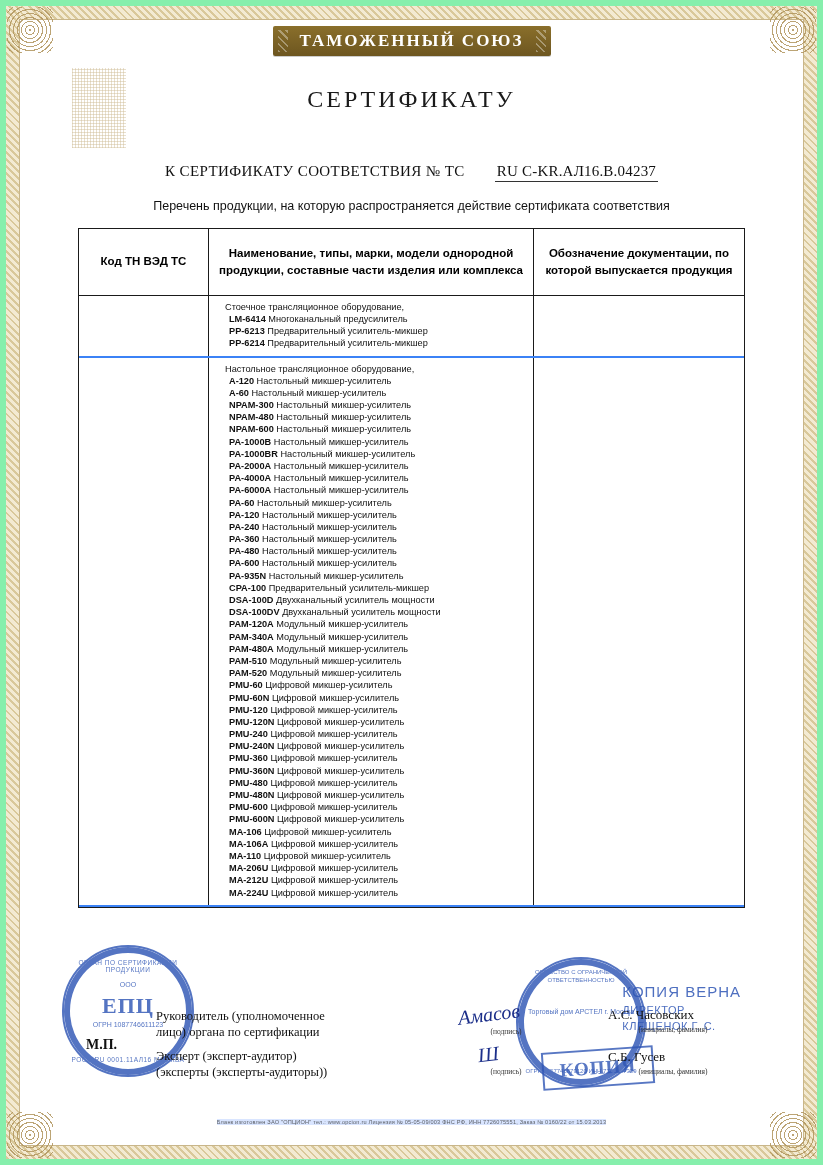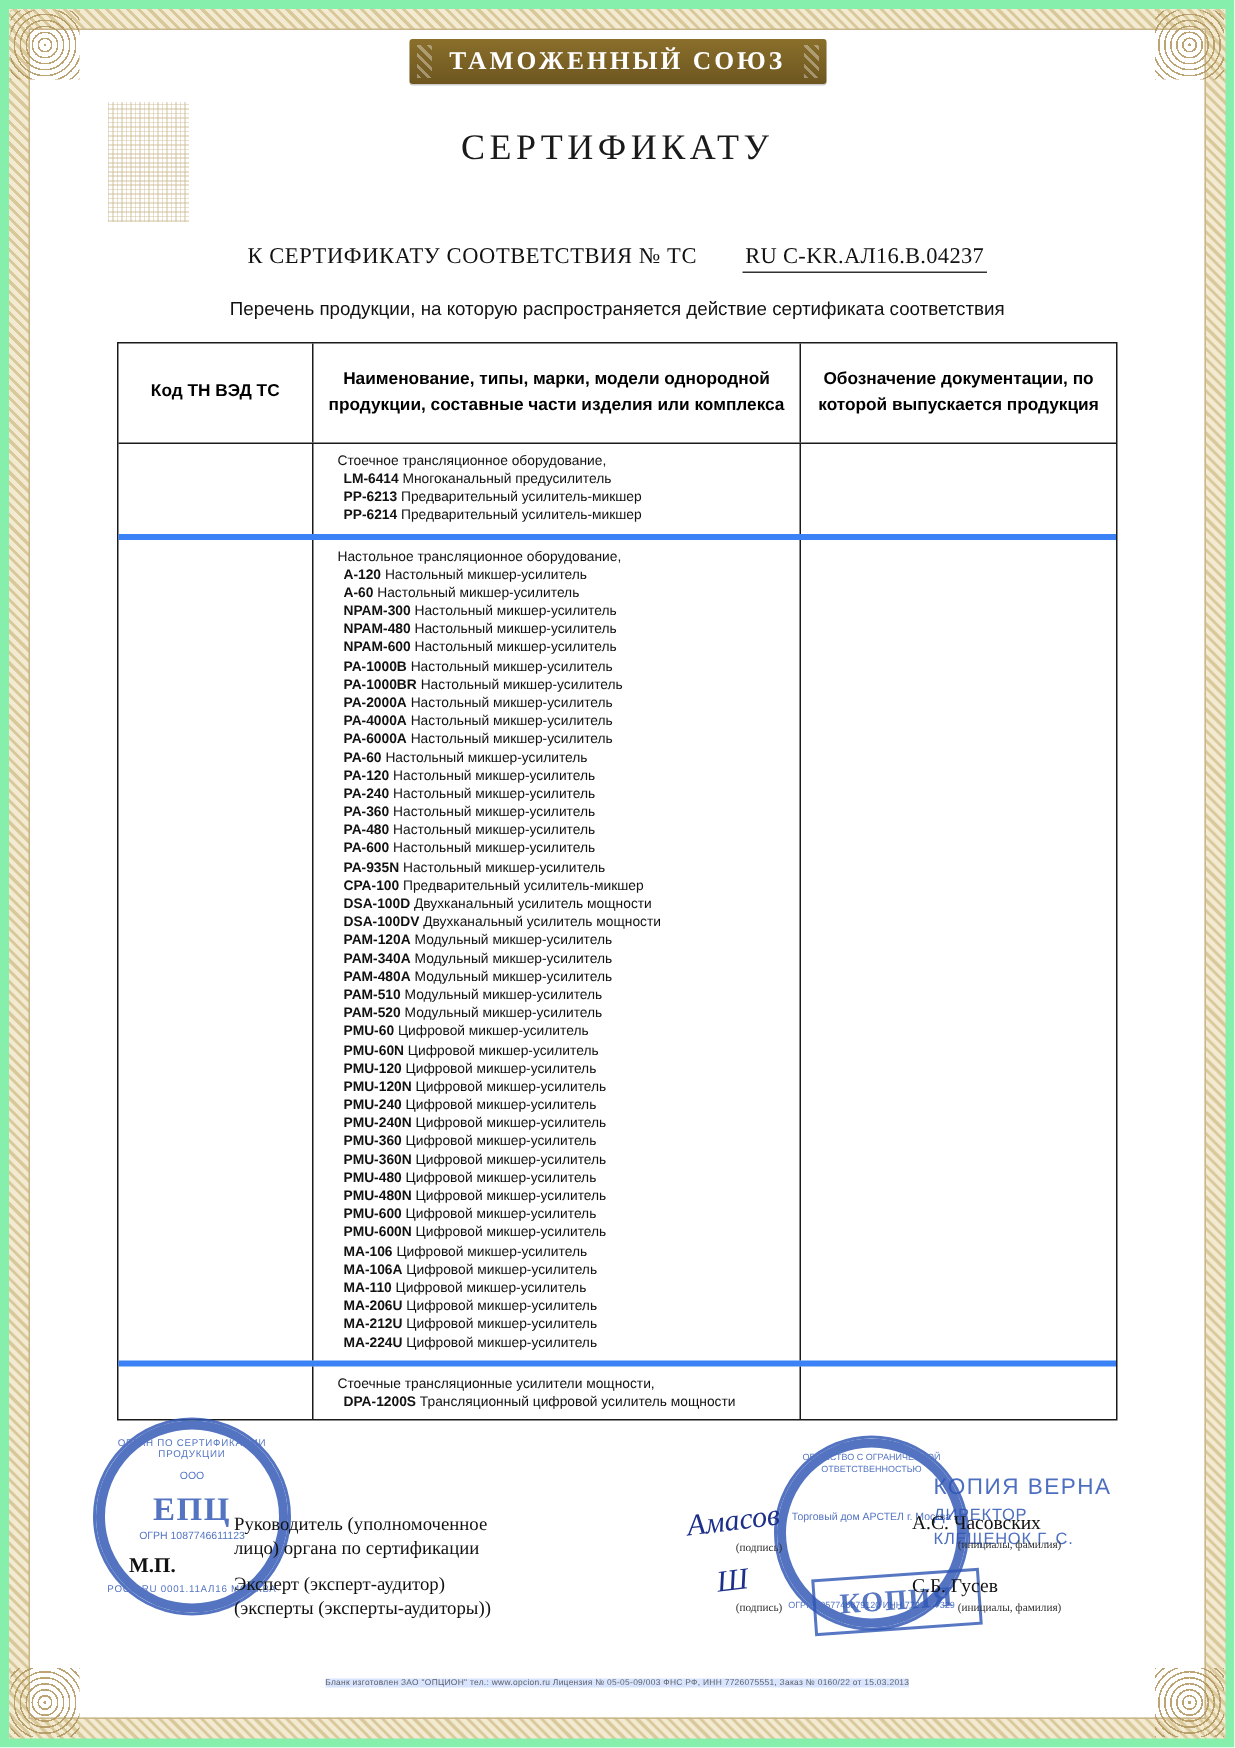--- a/index.html
+++ b/index.html
@@ -192,21 +192,21 @@
     justify-content: center;
     line-height: 1.5;
     box-sizing: border-box;
   }
   .th.c1 { width: 130px; border-right: 1px solid #1a1a1a; }
   .th.c2 { flex: 1; border-right: 1px solid #1a1a1a; }
   .th.c3 { width: 210px; }
 
   .trow {
     display: flex;
-    border-bottom: 4px solid #3b82f6;
+    border-bottom: 2px solid #3b82f6;
   }
   .trow.last { border-bottom: none; }
   .td {
     box-sizing: border-box;
     padding: 4px 6px 6px 6px;
   }
   .td.c1 { width: 130px; border-right: 1px solid #1a1a1a; }
   .td.c2 { flex: 1; border-right: 1px solid #1a1a1a; }
   .td.c3 { width: 210px; }
 
@@ -510,31 +510,20 @@
               <div class="prod-item"><span class="model">MA-106A</span> <span>Цифровой микшер-усилитель</span></div>
               <div class="prod-item"><span class="model">MA-110</span> <span>Цифровой микшер-усилитель</span></div>
               <div class="prod-item"><span class="model">MA-206U</span> <span>Цифровой микшер-усилитель</span></div>
               <div class="prod-item"><span class="model">MA-212U</span> <span>Цифровой микшер-усилитель</span></div>
               <div class="prod-item"><span class="model">MA-224U</span> <span>Цифровой микшер-усилитель</span></div>
             </div>
         </div>
         <div class="td c3"></div>
       </div>
 
-      <div class="trow last">
-        <div class="td c1"></div>
-        <div class="td c2">
-          <div class="prod-head">Стоечные трансляционные усилители мощности,</div>
-          <div class="prod-item">
-            <span class="model">DPA-1200S</span>
-            <span>Трансляционный цифровой усилитель мощности</span>
-          </div>
-        </div>
-        <div class="td c3"></div>
-      </div>
     </div>
 
     <div class="stamp stamp-round">
       <div class="s-top">ОРГАН ПО СЕРТИФИКАЦИИ ПРОДУКЦИИ</div>
       <div class="s-sub">ООО</div>
       <div class="s-mid">ЕПЦ</div>
       <div class="s-sub2">ОГРН 1087746611123</div>
       <div class="s-bot">РОСС RU 0001.11АЛ16  МОСКВА</div>
     </div>
 

